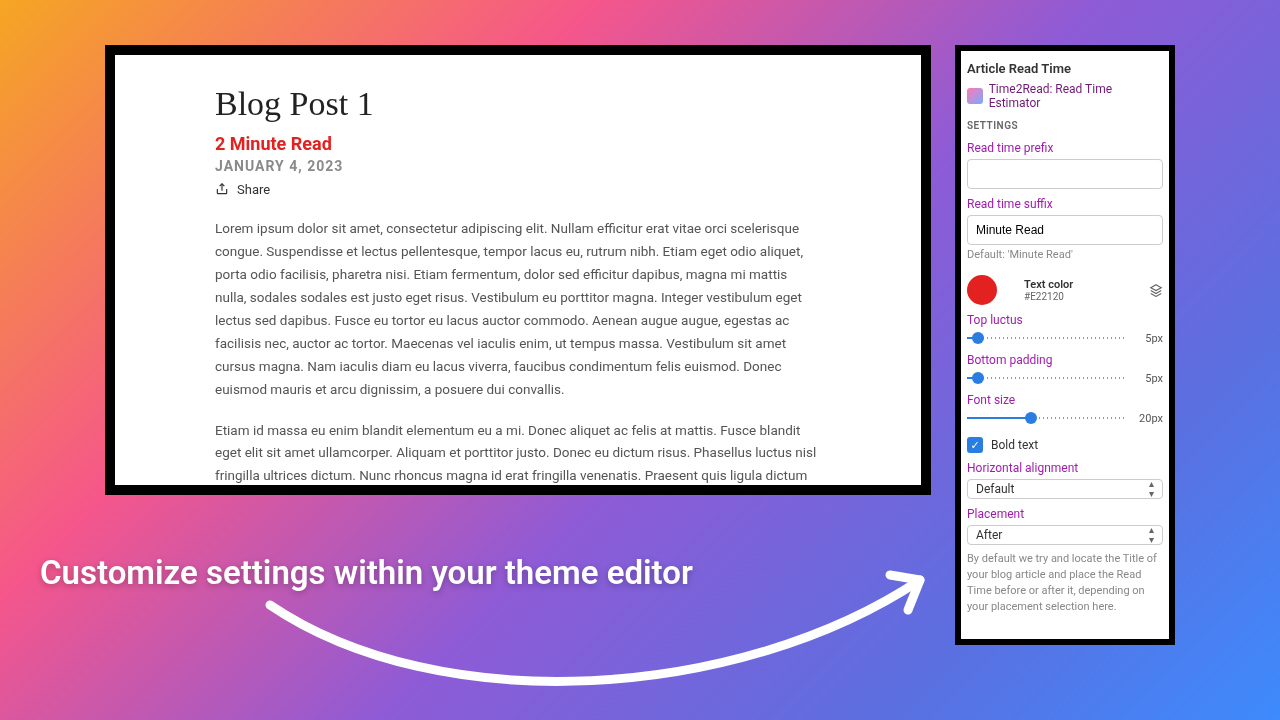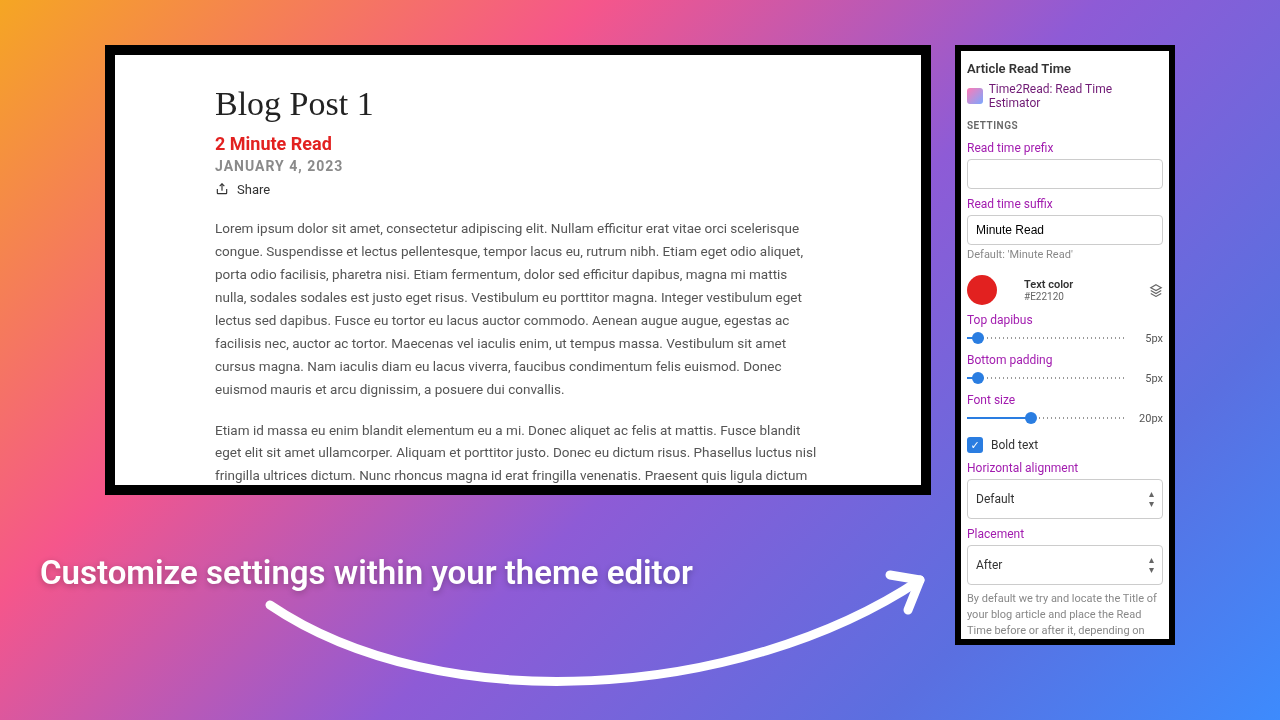--- a/index.html
+++ b/index.html
@@ -82,21 +82,21 @@
     background:#2a7de1;
     transform: translateX(-50%);
   }
   .slider-val { font-size:11px; color:#555; min-width:30px; text-align:right; }
   .check-row { display:flex; align-items:center; gap:8px; margin-top:12px; margin-bottom:8px; }
   .checkbox {
     width:16px; height:16px; border-radius:3px; background:#2a7de1;
     display:flex; align-items:center; justify-content:center; color:#fff; font-size:11px;
   }
   .select {
-    width:100%; height:40px; border:1px solid #ccc; border-radius:4px;
+    width:100%; height:20px; border:1px solid #ccc; border-radius:4px;
     padding: 0 8px; font-size:12px; display:flex; align-items:center; justify-content:space-between;
     margin-top:4px;
   }
   .caret { font-size:10px; color:#666; line-height:1; }
   .panel .desc { font-size:11px; color:#888; line-height:1.45; margin-top:6px; }
   
   .caption {
     position:absolute;
     left: 40px; top: 553px;
     color: #fff;
@@ -158,21 +158,21 @@
           <div class="lbl">Text color</div>
           <div class="hex">#E22120</div>
         </div>
         <svg class="layers-icon" viewBox="0 0 24 24" fill="none" stroke="#666" stroke-width="2">
           <path d="M12 3l9 5-9 5-9-5 9-5z"></path>
           <path d="M3 13l9 5 9-5"></path>
           <path d="M3 18l9 5 9-5"></path>
         </svg>
       </div>
 
-      <div class="field-label">Top dapibus</div>
+      <div class="field-label">Top luctus</div>
       <div class="slider-row">
         <div class="slider-track">
           <div class="line"></div>
           <div class="fill" style="width:7%"></div>
           <div class="slider-thumb" style="left:7%"></div>
         </div>
         <div class="slider-val">5px</div>
       </div>
 
       <div class="field-label">Bottom padding</div>

